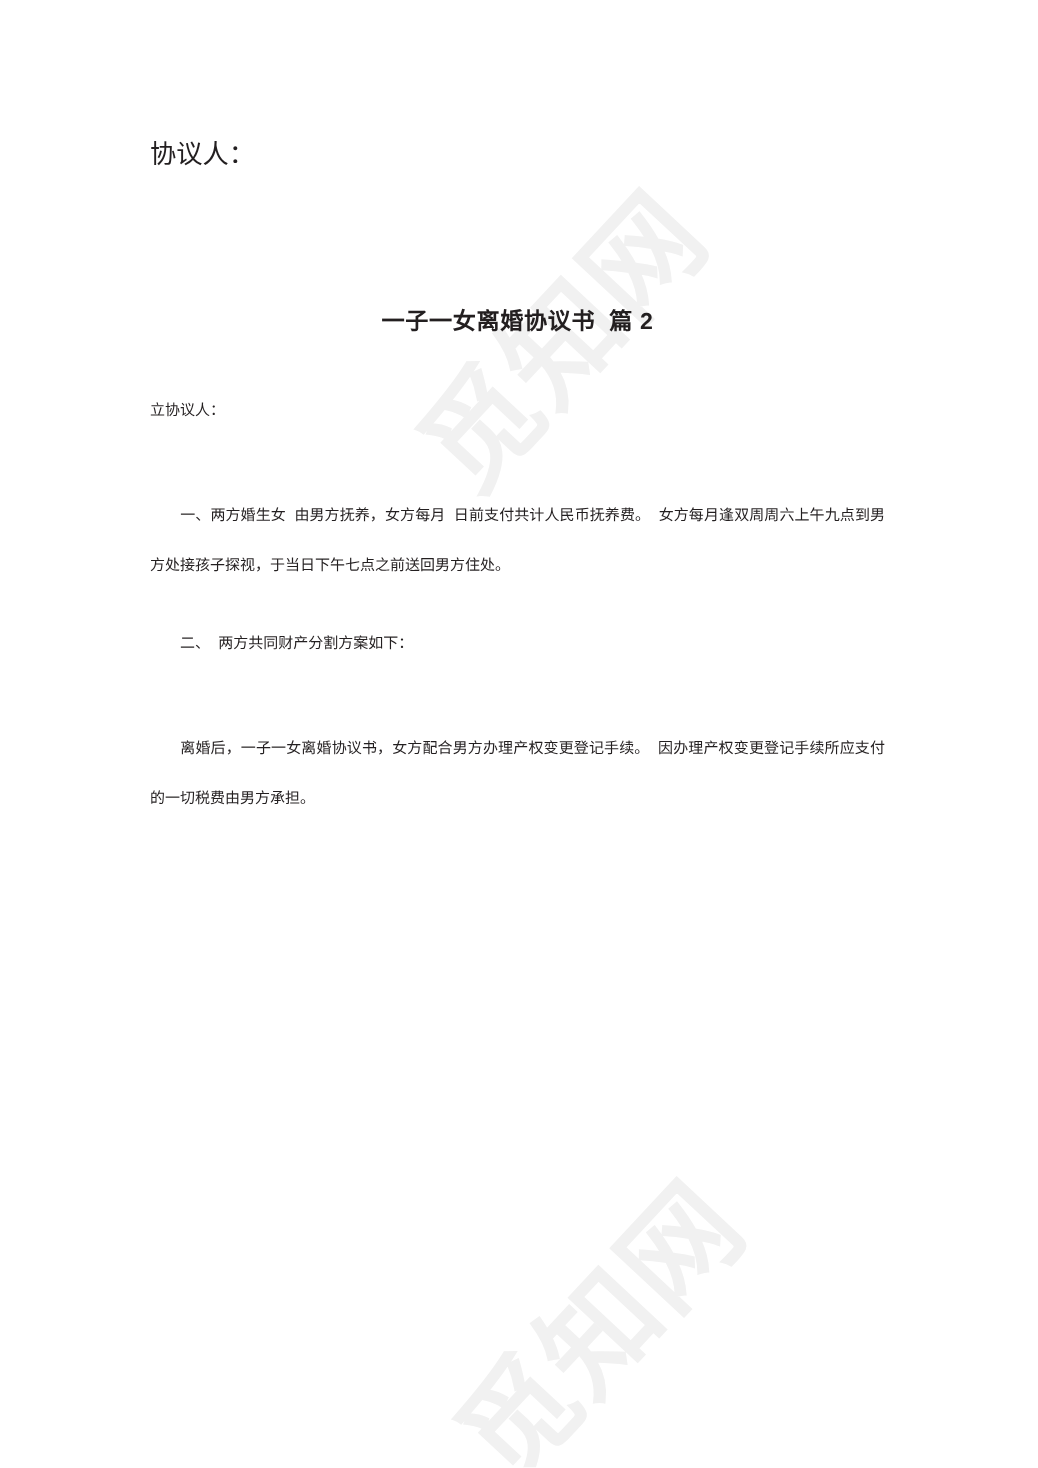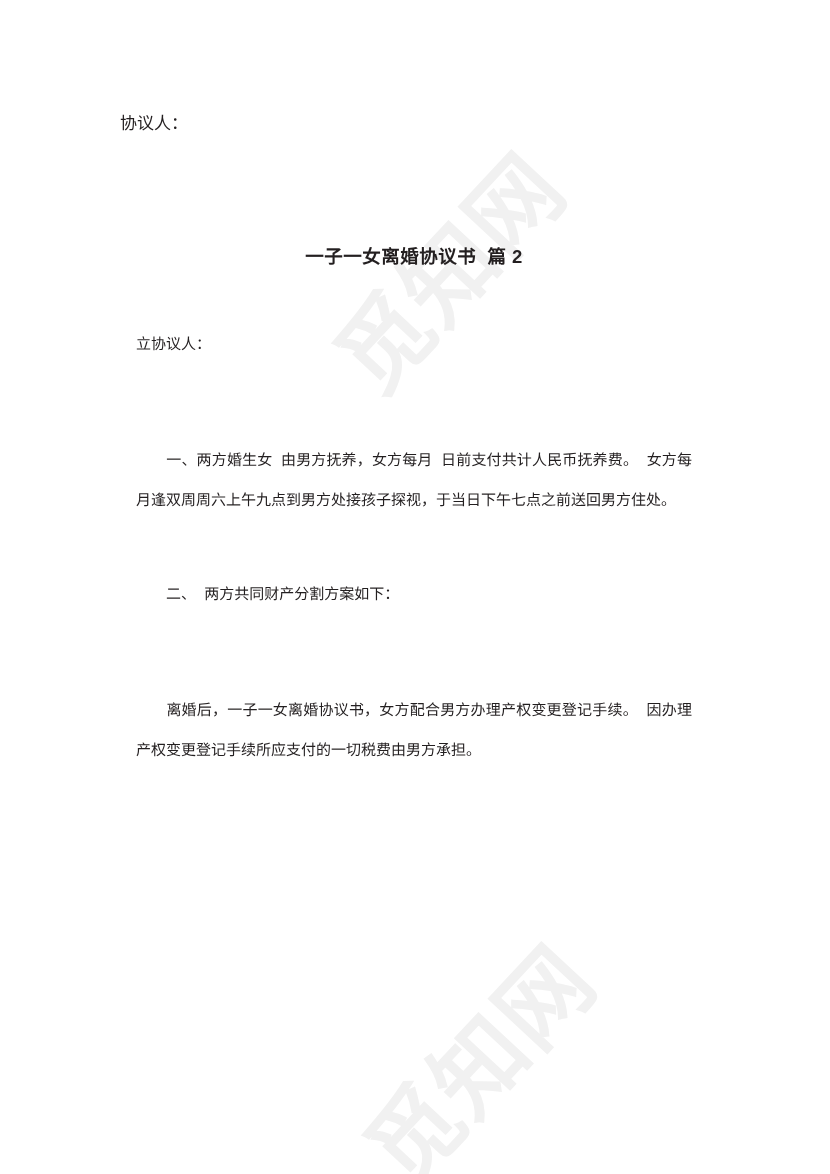--- a/index.html
+++ b/index.html
@@ -50,35 +50,35 @@
     position: relative;
     z-index: 2;
     padding: 0 122px 0 120px;
     box-sizing: border-box;
     width: 830px;
   }
 
   .spacer-top { height: 104px; }
 
   .para {
-    font-size: 15px;
+    font-size: 12px;
     line-height: 40px;
-    margin: 16px;
+    margin: 0;
     text-align: justify;
     text-justify: inter-ideograph;
     white-space: pre-wrap;
     word-break: break-all;
   }
   .gap-8  { height: 8px; }
   .gap-18 { height: 18px; }
   .gap-22 { height: 22px; }
   .gap-26 { height: 26px; }
 
   .sign-line {
-    font-size: 17px;
+    font-size: 21px;
     line-height: 40px;
     margin: 0;
     white-space: pre-wrap;
   }
   .blank {
     display: inline-block;
     border-bottom: 1.4px solid #231f20;
     vertical-align: baseline;
   }
   .blank-w46 { width: 46px; }

